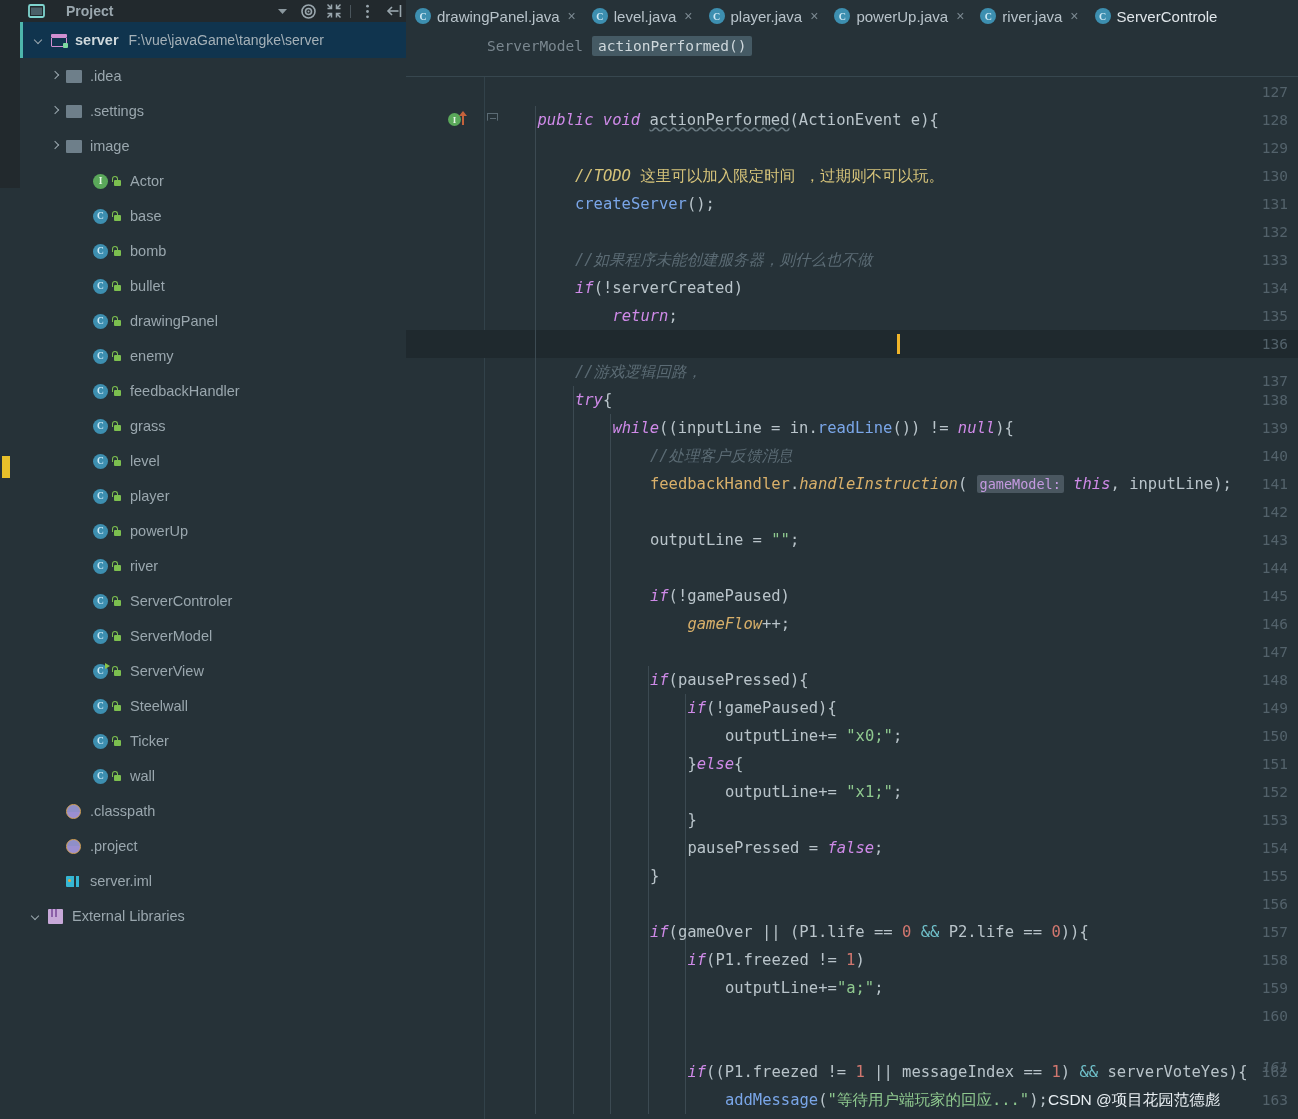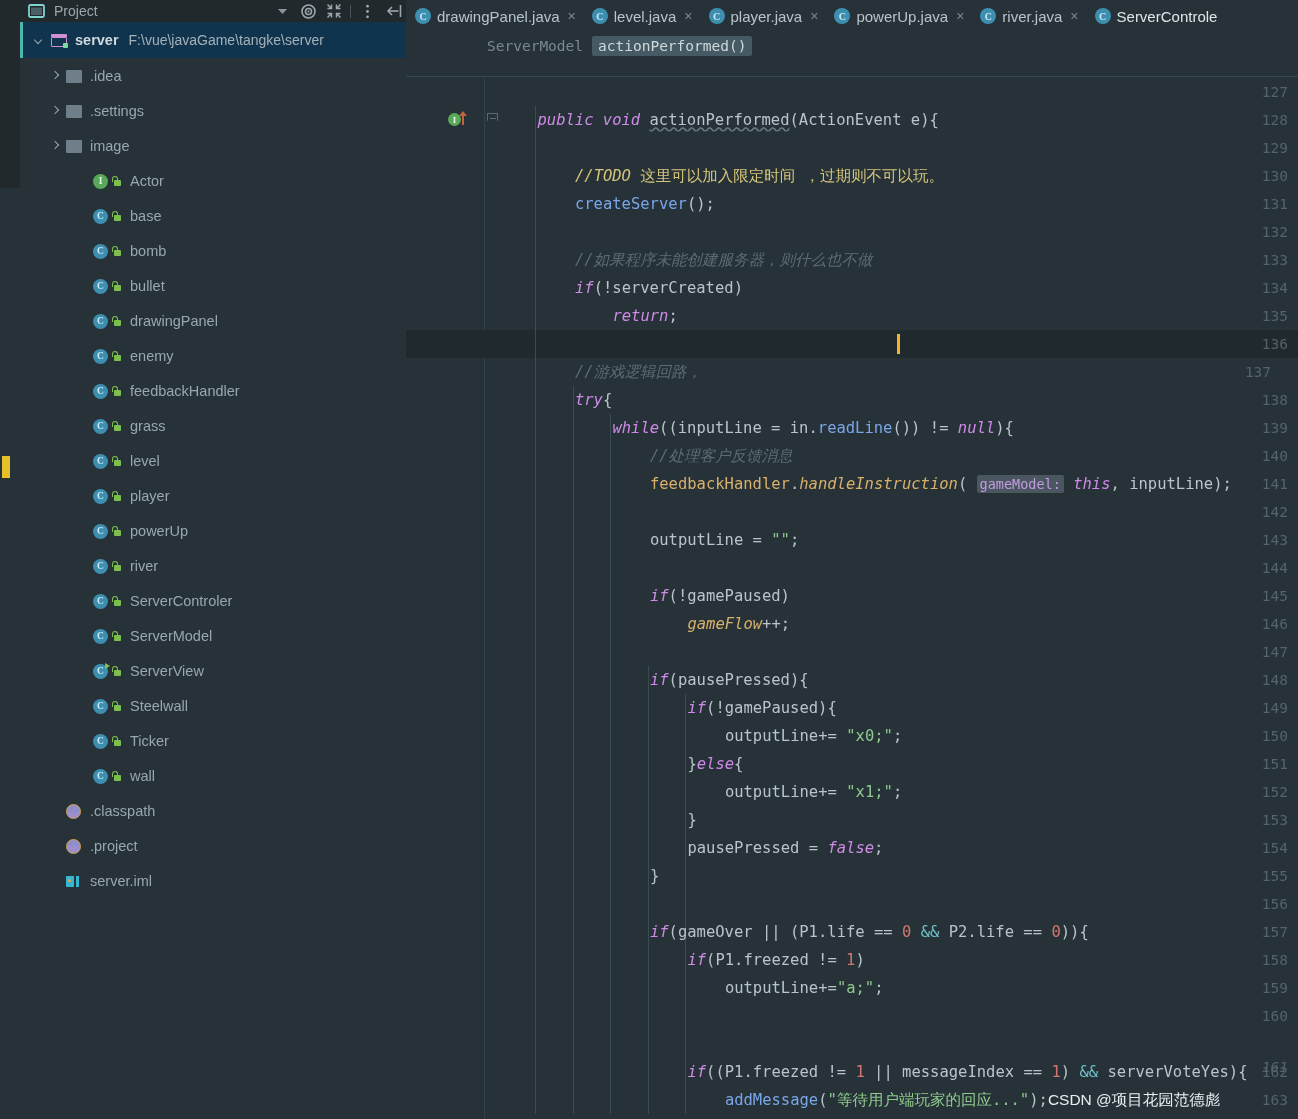--- a/index.html
+++ b/index.html
@@ -32,21 +32,21 @@
   }
   .panel-header {
     position:absolute; left:0; top:0; width:386px; height:22px;
     background:#22292d;
     display:flex; align-items:center;
   }
   .panel-header .ph-icon {
     margin-left:8px; width:20px; height:16px; position:relative;
   }
   .panel-header .ph-title {
-    margin-left:6px; font-size:14px; color:#9aa7ae; font-weight:400;
+    margin-left:18px; font-size:14px; color:#9aa7ae; font-weight:700;
   }
   .ph-tools { margin-left:auto; display:flex; align-items:center; height:22px; }
   .ph-tools .tb { width:26px; height:22px; display:flex; align-items:center;
                   justify-content:center; cursor:pointer; }
   .ph-sep { width:1px; height:13px; background:#4a555c; margin:0 3px; }
 
   .tree { position:absolute; left:0; top:22px; width:386px; }
   .trow {
     position:relative; height:35px; display:flex; align-items:center;
     font-size:14.5px; color:#9aa7ae; white-space:nowrap; cursor:default;
@@ -612,20 +612,32 @@
           <span class="arrow"></span>
           <span class="ic">
             <span class="imlic">
               <span class="b1"></span>
               <span class="b2"></span>
               <span class="dot"></span>
             </span>
           </span>
           <span class="tlabel">server.iml</span>
         </div>
+        <div class="trow">
+          <span style="display:inline-block;width:10px"></span>
+          <span class="arrow down"></span>
+          <span class="ic">
+            <span class="bookic">
+              <span class="pg"></span>
+              <span class="sp"></span>
+              <span class="sp2"></span>
+            </span>
+          </span>
+          <span class="tlabel">External Libraries</span>
+        </div>
       </div>
   </div>
 
   <div class="editor-area">
 
     <div class="tabbar" id="tabbar">
         <div class="tab">
           <span class="tic">C</span>
           <span>drawingPanel.java</span>
           <span class="tclose">×</span>
@@ -680,21 +692,21 @@
           <div class="lineno" style="top: 1px; line-height: 28px;">127</div>
           <div class="lineno" style="top: 29px; line-height: 28px;">128</div>
           <div class="lineno" style="top: 57px; line-height: 28px;">129</div>
           <div class="lineno" style="top: 85px; line-height: 28px;">130</div>
           <div class="lineno" style="top: 113px; line-height: 28px;">131</div>
           <div class="lineno" style="top: 141px; line-height: 28px;">132</div>
           <div class="lineno" style="top: 169px; line-height: 28px;">133</div>
           <div class="lineno" style="top: 197px; line-height: 28px;">134</div>
           <div class="lineno" style="top: 225px; line-height: 28px;">135</div>
           <div class="lineno" style="top: 253px; line-height: 28px;">136</div>
-          <div class="lineno" style="top: 281px; line-height: 28px; text-align: center;">137</div>
+          <div class="lineno" style="top: 290px; line-height: 28px;">137</div>
           <div class="lineno" style="top: 309px; line-height: 28px;">138</div>
           <div class="lineno" style="top: 337px; line-height: 28px;">139</div>
           <div class="lineno" style="top: 365px; line-height: 28px;">140</div>
           <div class="lineno" style="top: 393px; line-height: 28px;">141</div>
           <div class="lineno" style="top: 421px; line-height: 28px;">142</div>
           <div class="lineno" style="top: 449px; line-height: 28px;">143</div>
           <div class="lineno" style="top: 477px; line-height: 28px;">144</div>
           <div class="lineno" style="top: 505px; line-height: 28px;">145</div>
           <div class="lineno" style="top: 533px; line-height: 28px;">146</div>
           <div class="lineno" style="top: 561px; line-height: 28px;">147</div>

